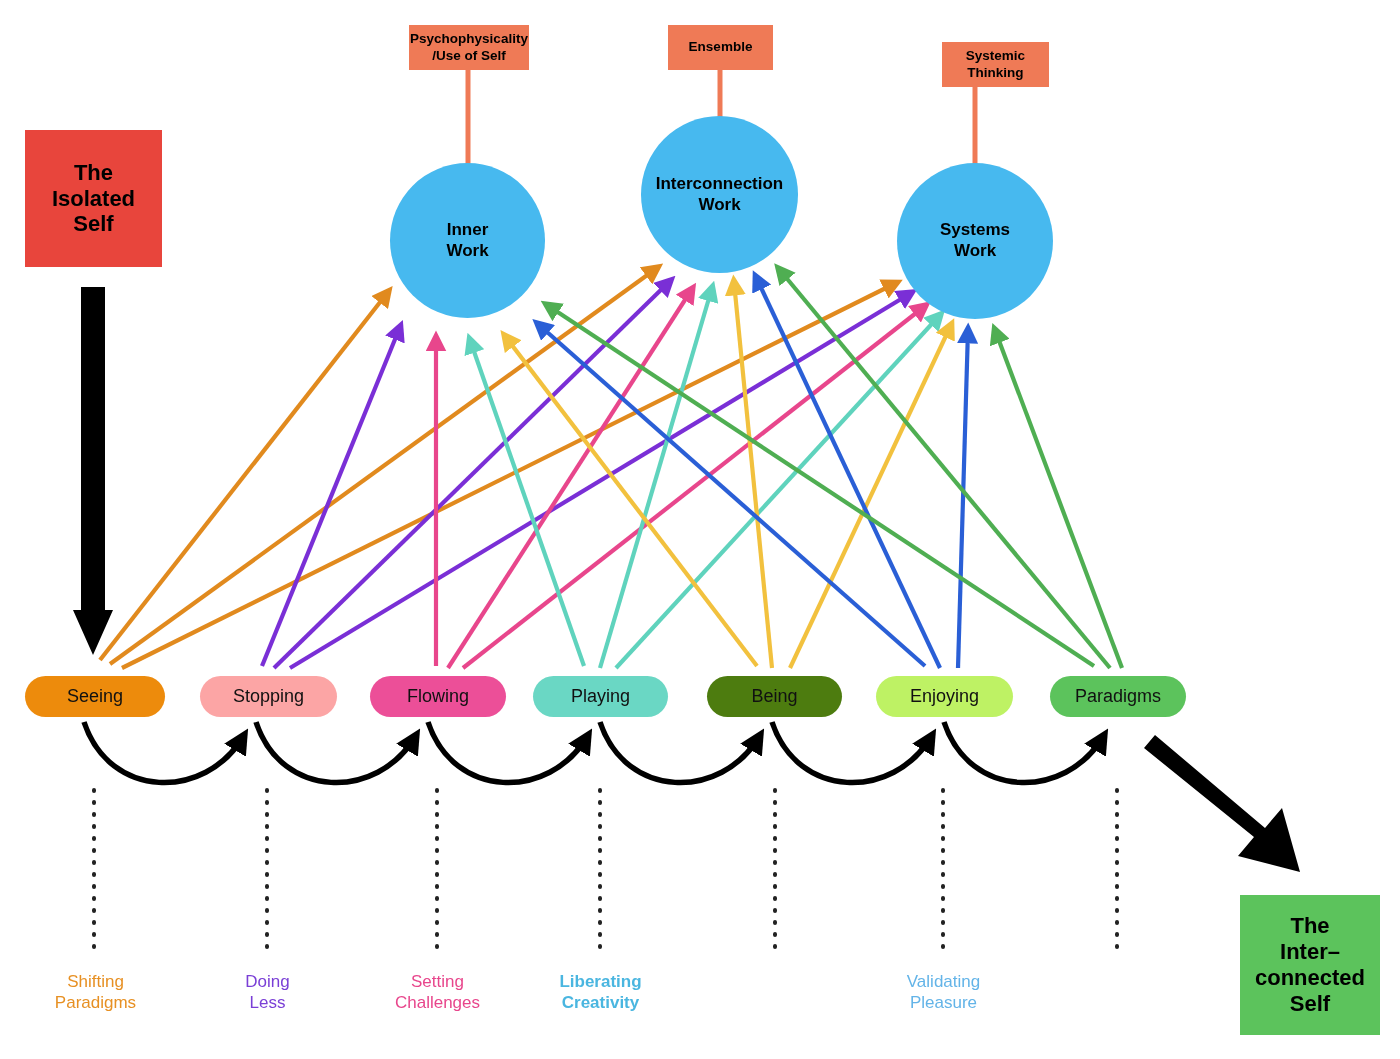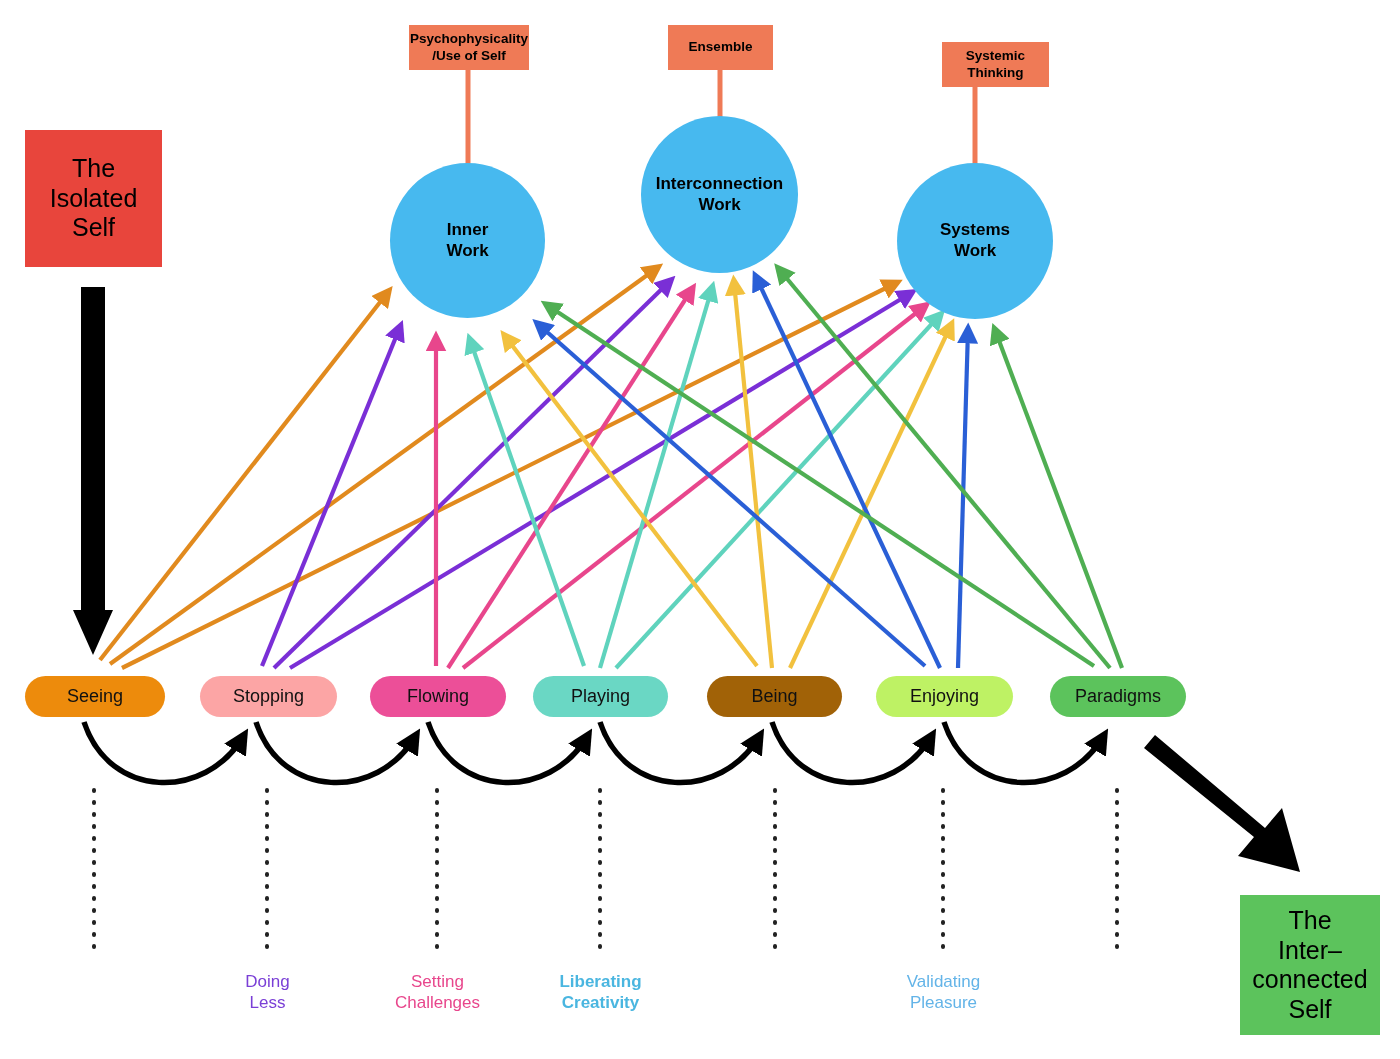--- a/index.html
+++ b/index.html
@@ -1,21 +1,21 @@
 <!DOCTYPE html>
 <html><head>
 <meta charset="utf-8">
 <style>
   html,body{margin:0;padding:0;background:#ffffff;}
   body{font-family:"Liberation Sans", sans-serif;}
   #stage{position:relative;width:1400px;height:1059px;background:#fff;overflow:hidden;}
   #wires{position:absolute;left:0;top:0;width:1400px;height:1059px;}
   .node{position:absolute;box-sizing:border-box;display:flex;align-items:center;justify-content:center;text-align:center;color:#000;}
 
-  .endbox{font-size:25px;line-height:1.18;font-weight:400;}
+  .endbox{font-size:22px;line-height:1.18;font-weight:700;}
   .isolated{background:#e8453c;}
   .interconnected{background:#5cc35c;}
 
   .srcbox{background:#ef7a56;font-size:13.5px;line-height:1.2;font-weight:600;}
 
   .circle{background:#47b9ef;border-radius:50%;font-size:17px;line-height:1.22;font-weight:700;}
 
   .pill{border-radius:22px;font-size:18px;font-weight:500;color:#111;}
   .cap{position:absolute;text-align:center;font-size:17px;line-height:1.22;}
 </style>
@@ -130,22 +130,23 @@
   <div class="node srcbox" style="left:922px;top:42px;width:107px;height:45px;margin-left:20px;">Systemic<br>Thinking</div>
 
   <div class="node circle" style="left:390px;top:163px;width:155px;height:155px;">Inner<br>Work</div>
   <div class="node circle" style="left:641px;top:116px;width:157px;height:157px;">Interconnection<br>Work</div>
   <div class="node circle" style="left:897px;top:163px;width:156px;height:156px;">Systems<br>Work</div>
 
   <div class="node pill" style="left:25px;top:676px;width:140px;height:41px;background:#ed8b0c;">Seeing</div>
   <div class="node pill" style="left:200px;top:676px;width:137px;height:41px;background:#fca5a5;">Stopping</div>
   <div class="node pill" style="left:370px;top:676px;width:136px;height:41px;background:#ec4f98;">Flowing</div>
   <div class="node pill" style="left:533px;top:676px;width:135px;height:41px;background:#6ad7c4;">Playing</div>
-  <div class="node pill" style="left:707px;top:676px;width:135px;height:41px;background:#a16207;">Being</div>
+  <div class="node pill" style="left:707px;top:676px;width:135px;height:41px;background:#4d7c0f;">Being</div>
   <div class="node pill" style="left:876px;top:676px;width:137px;height:41px;background:#bef264;">Enjoying</div>
   <div class="node pill" style="left:1050px;top:676px;width:136px;height:41px;background:#5cc35c;">Paradigms</div>
 
+  <div class="cap" style="left:14px;top:972px;width:163px;color:#e79023;">Shifting<br>Paradigms</div>
   <div class="cap" style="left:186px;top:972px;width:163px;color:#7a3fd6;">Doing<br>Less</div>
   <div class="cap" style="left:356px;top:972px;width:163px;color:#e8468c;">Setting<br>Challenges</div>
   <div class="cap" style="left:519px;top:972px;width:163px;color:#4ab6e0;font-weight:bold;">Liberating<br>Creativity</div>
   <div class="cap" style="left:862px;top:972px;width:163px;color:#63b4e8;">Validating<br>Pleasure</div>
 
 </div>
 
 </body></html>

